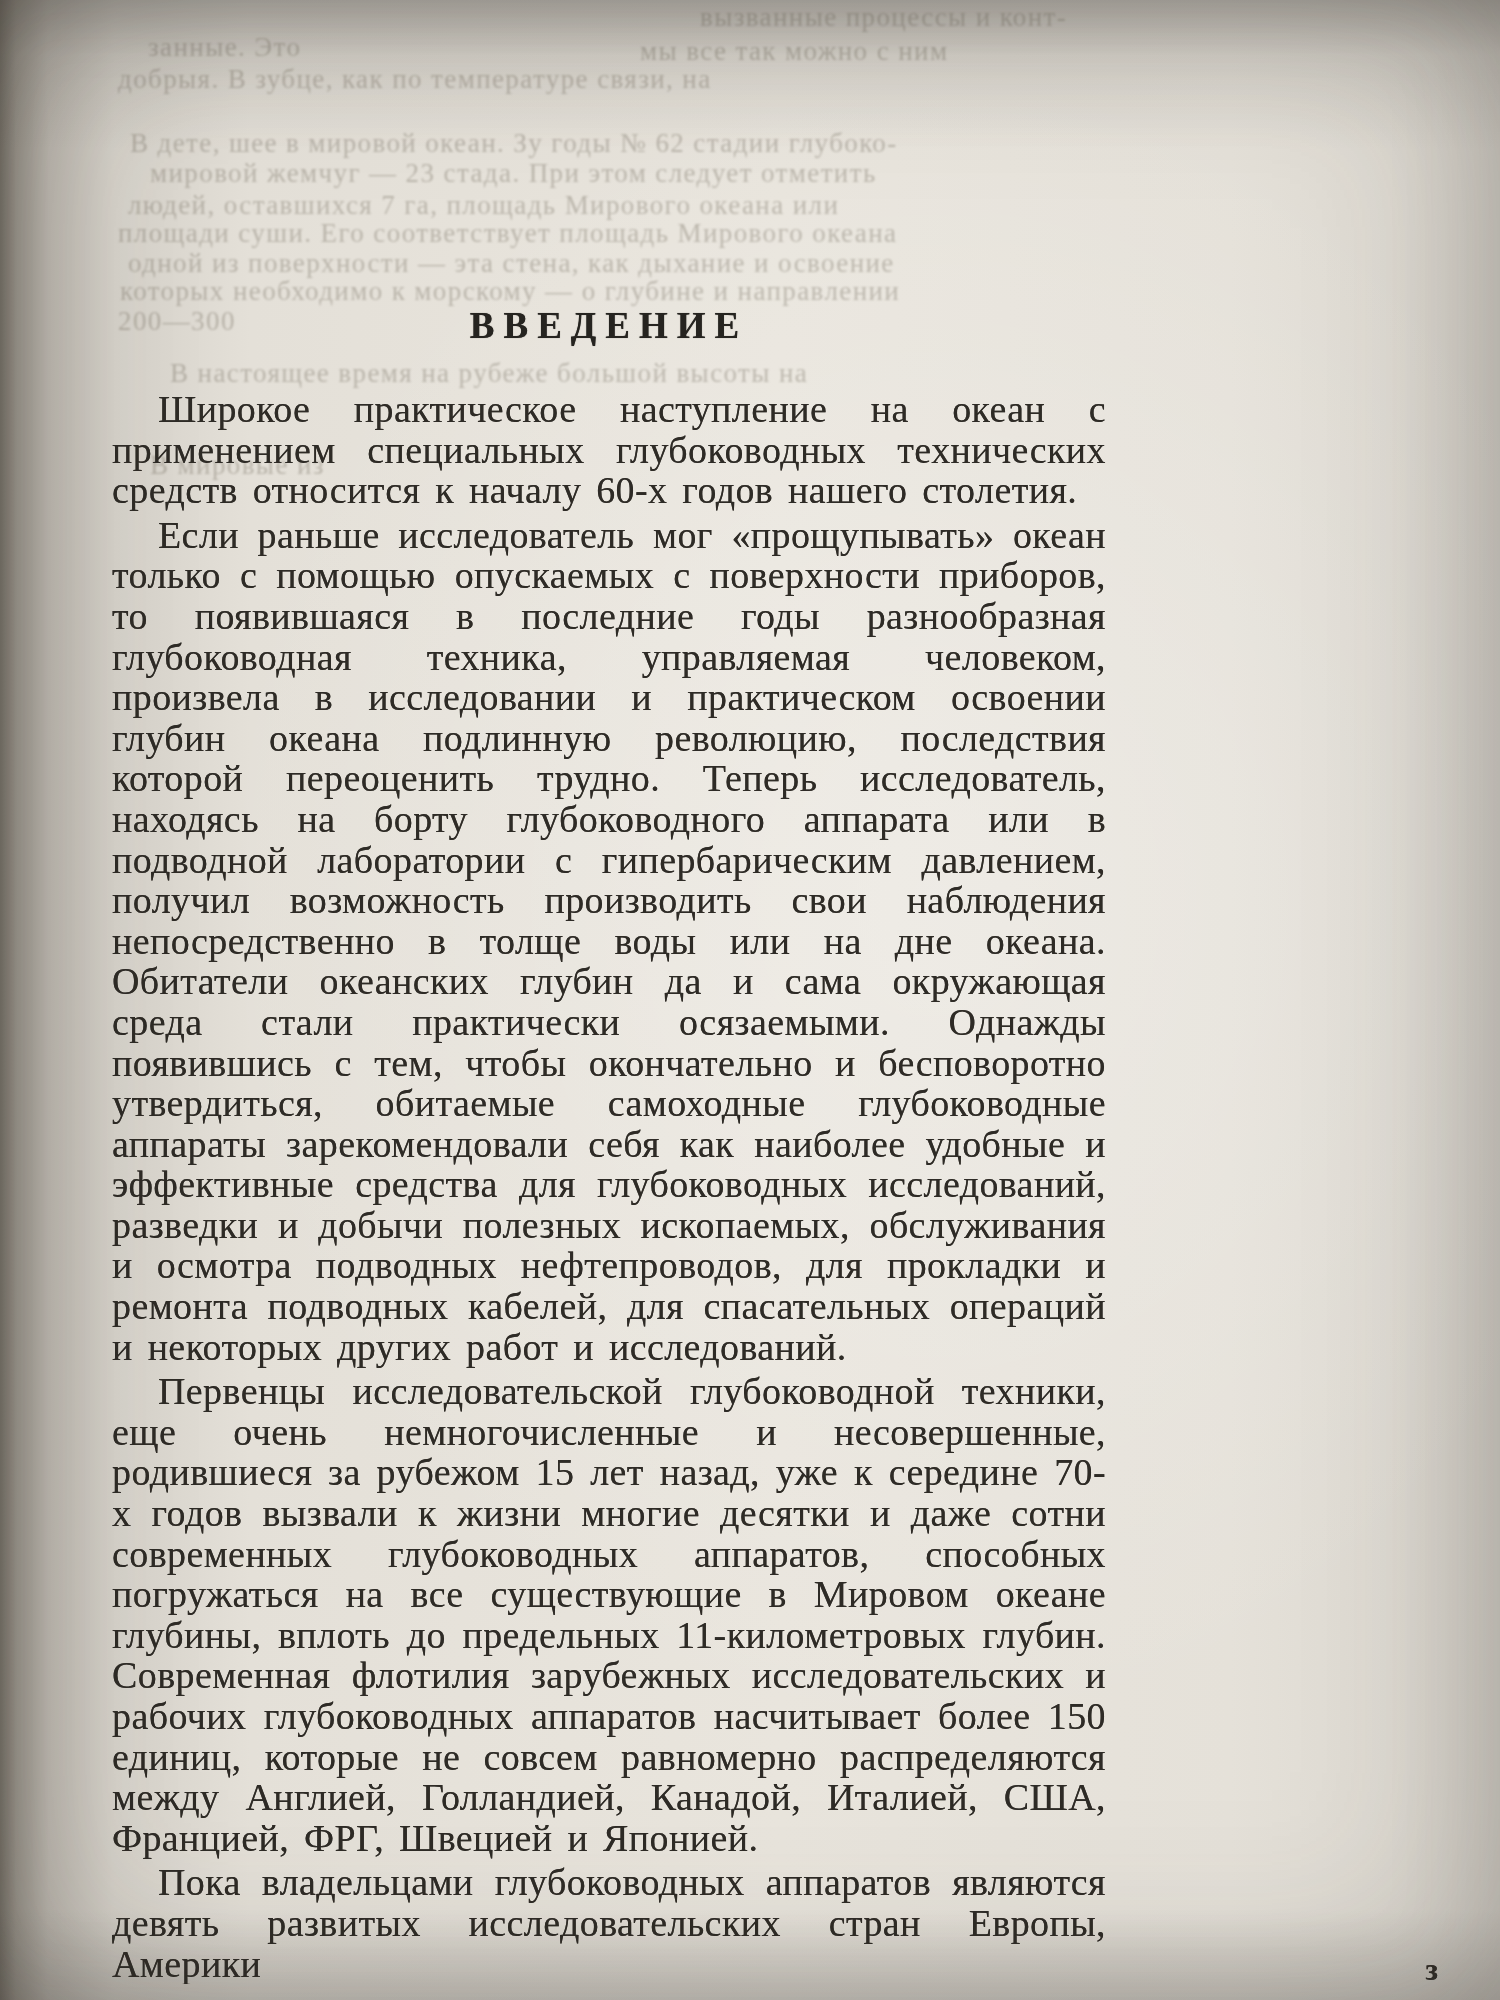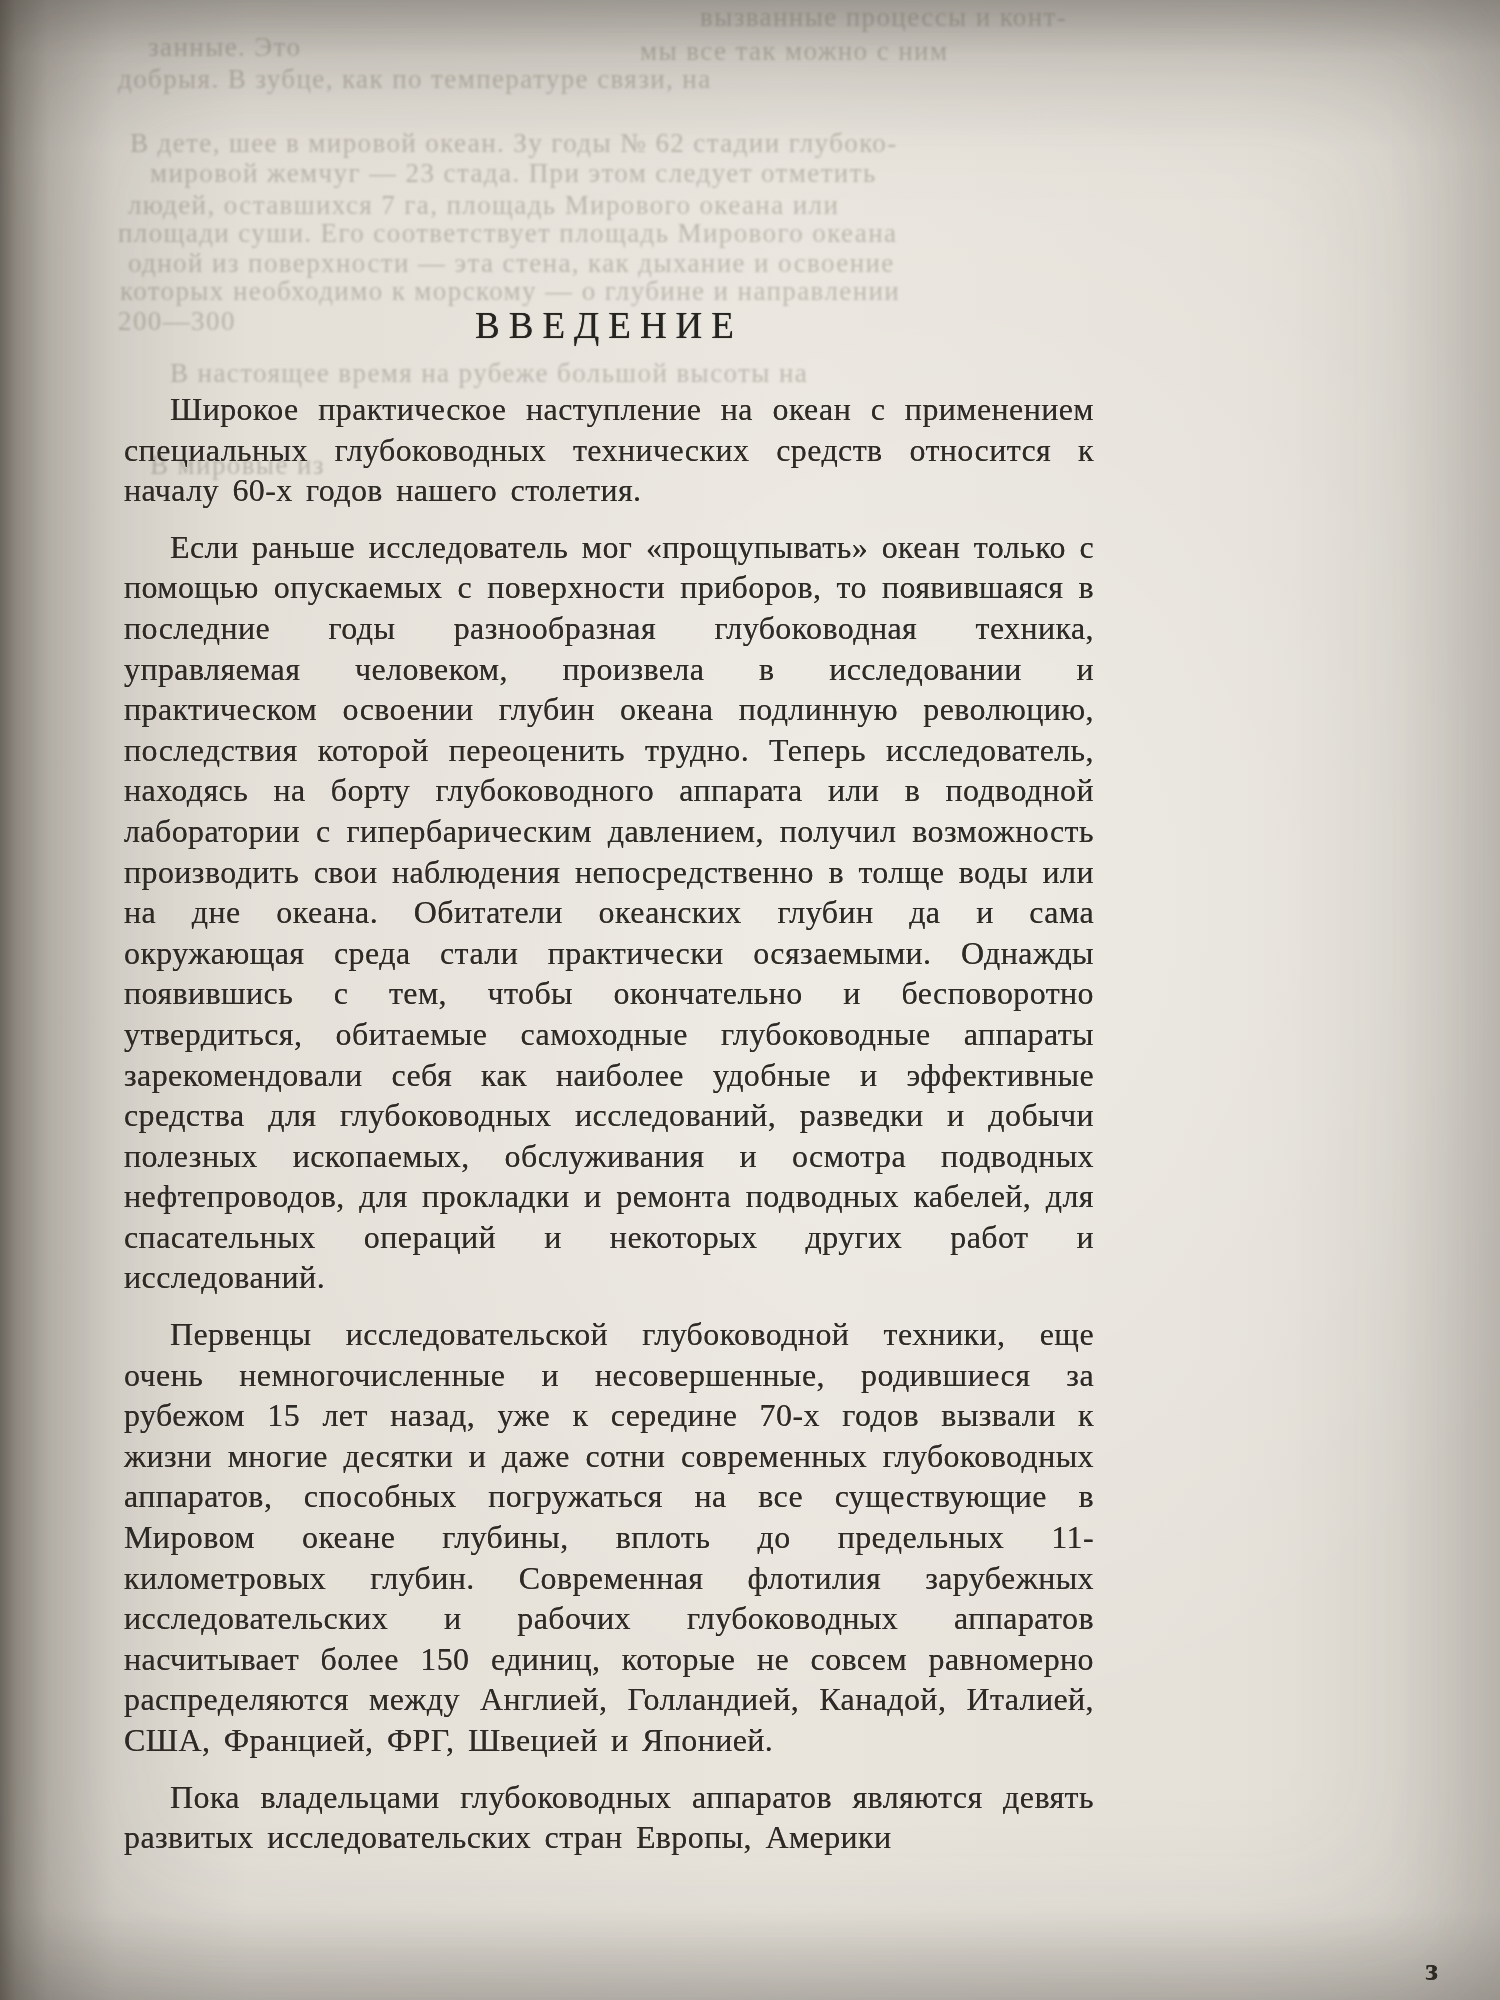--- a/index.html
+++ b/index.html
@@ -55,29 +55,29 @@
     width: 1002px;
     height: 1680px;
     overflow: hidden;
     color: #2e2b26;
   }
 
   .title {
     margin: 0 0 42px 0;
     text-align: center;
     font-size: 37px;
-    font-weight: normal;
+    font-weight: bold;
     letter-spacing: 9px;
     color: #262420;
     text-shadow: 0 0 0.7px rgba(38,36,32,0.85);
   }
 
   .para {
-    margin: 16px;
-    font-size: 32px;
+    margin: 4px;
+    font-size: 38px;
     line-height: 40.6px;
     text-align: justify;
     text-indent: 46px;
     word-spacing: 5px;
     letter-spacing: 0.4px;
     text-shadow: 0 0 0.6px rgba(46,43,38,0.8);
   }
 
   .pagenum {
     position: absolute;

